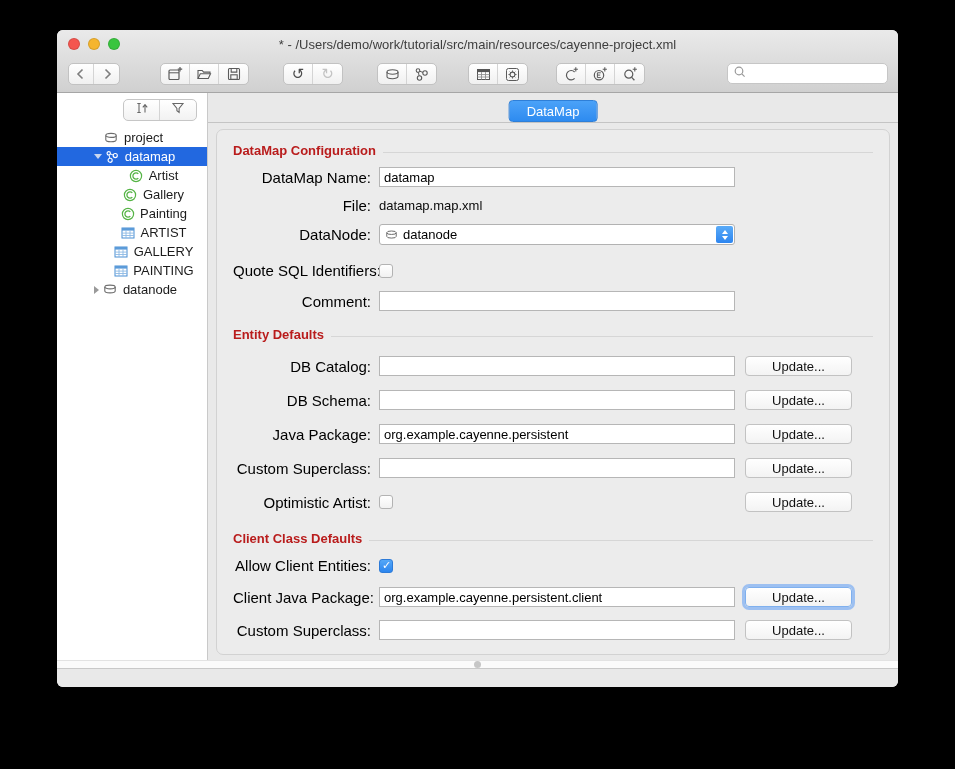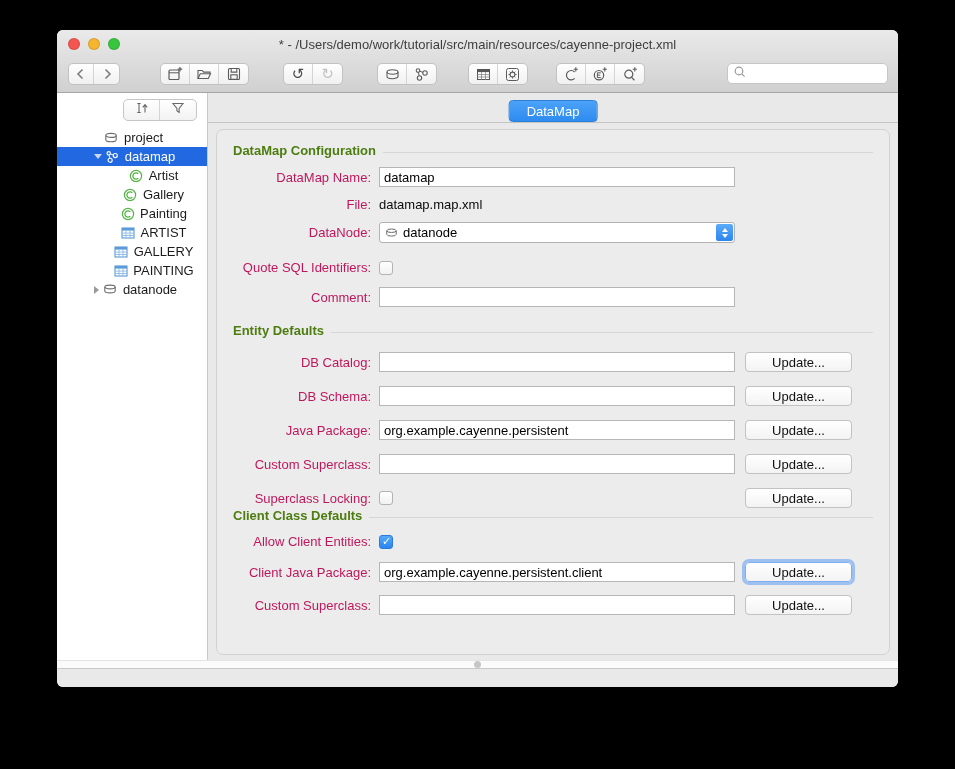--- a/index.html
+++ b/index.html
@@ -43,26 +43,26 @@
   .tri-down { width:0; height:0; border-left:4px solid transparent; border-right:4px solid transparent; border-top:5px solid #8b8b8b; }
   .trow.selected .tri-down { border-top-color:#c9d7ef; }
   .tri-right { width:0; height:0; border-top:4px solid transparent; border-bottom:4px solid transparent; border-left:5px solid #9a9a9a; }
 
   .main { flex:1; position:relative; background:#e9e9e9; }
   .tabstrip { position:absolute; top:0; left:0; right:0; height:30px; border-bottom:1px solid #c4c4c4; }
   .tab { position:absolute; left:50%; transform:translateX(-50%); top:7px; height:22px; line-height:21px; padding:0 17px; background:linear-gradient(#4ba2f8,#2e8bf0); color:#fff; border-radius:4px; font-size:13px; border:1px solid #2e7fd8; cursor:default; }
 
   .panel { position:absolute; top:36px; left:8px; right:8px; bottom:5px; border:1px solid #d2d2d2; border-radius:7px; background:#ececec; padding:0 16px; overflow:hidden; }
 
-  .section-h { display:flex; align-items:center; font-size:13px; font-weight:bold; color:#4d7c0f; }
+  .section-h { display:flex; align-items:center; font-size:13px; font-weight:bold; color:#b91c1c; }
   .section-h .rule { flex:1; height:1px; background:#d6d6d6; margin-left:7px; margin-top:4px; }
-  .sh1 { margin-top:13px; } .sh2 { margin-top:16px; } .sh3 { }
+  .sh1 { margin-top:13px; } .sh2 { margin-top:16px; } .sh3 { margin-top:19px; }
 
   .frow { display:flex; align-items:center; }
-  .flabel { width:146px; flex:none; text-align:right; padding-right:8px; font-size:13px; color:#be185d; white-space:nowrap; }
+  .flabel { width:146px; flex:none; text-align:right; padding-right:8px; font-size:15px; color:#000000; white-space:nowrap; }
   .tfield { width:356px; flex:none; height:20px; border:1px solid #b6b6b6; background:#fff; font-size:13px; padding:0 4px; outline:none; font-family:"Liberation Sans","DejaVu Sans",sans-serif; }
   .ftext { font-size:13px; color:#0a0a0a; }
   .fbtn { margin-left:10px; width:107px; height:20px; flex:none; border:1px solid #c2c2c2; border-radius:4px; background:linear-gradient(#ffffff,#f3f3f3); font-size:13px; color:#111; font-family:"Liberation Sans","DejaVu Sans",sans-serif; cursor:default; }
   .fbtn.focused { box-shadow:0 0 0 3px rgba(92,156,245,.55); border-color:#7fb0ee; }
 
   .cb { width:14px; height:14px; flex:none; border:1px solid #b3b3b3; border-radius:3px; background:linear-gradient(#ffffff,#f1f1f1); position:relative; cursor:default; }
   .cb.checked { background:linear-gradient(#55a8f7,#2b85ee); border-color:#2d7bd8; }
   .cb.checked::after { content:"✓"; position:absolute; left:2px; top:-1px; color:#fff; font-size:11px; font-weight:bold; }
 
   .select { width:356px; height:21px; flex:none; border:1px solid #b2b2b2; border-radius:3px; background:#fff; display:flex; align-items:center; padding-left:5px; position:relative; cursor:default; }
@@ -415,21 +415,21 @@
           <span class="flabel">Java Package:</span>
           <input class="tfield" type="text" value="org.example.cayenne.persistent" style="">
           <button class="fbtn">Update...</button>
         </div>
         <div class="frow r-ent">
           <span class="flabel">Custom Superclass:</span>
           <input class="tfield" type="text" value="" style="">
           <button class="fbtn">Update...</button>
         </div>
         <div class="frow r-ent">
-          <span class="flabel">Superclass Locking:</span>
+          <span class="flabel">Optimistic Artist:</span>
           <span class="cb"></span>
           <span style="width:342px; flex:none;"></span>
           <button class="fbtn">Update...</button>
         </div>
 
         <div class="section-h sh3">
           <span>Client Class Defaults</span>
             <span class="rule"></span>
         </div>
 

